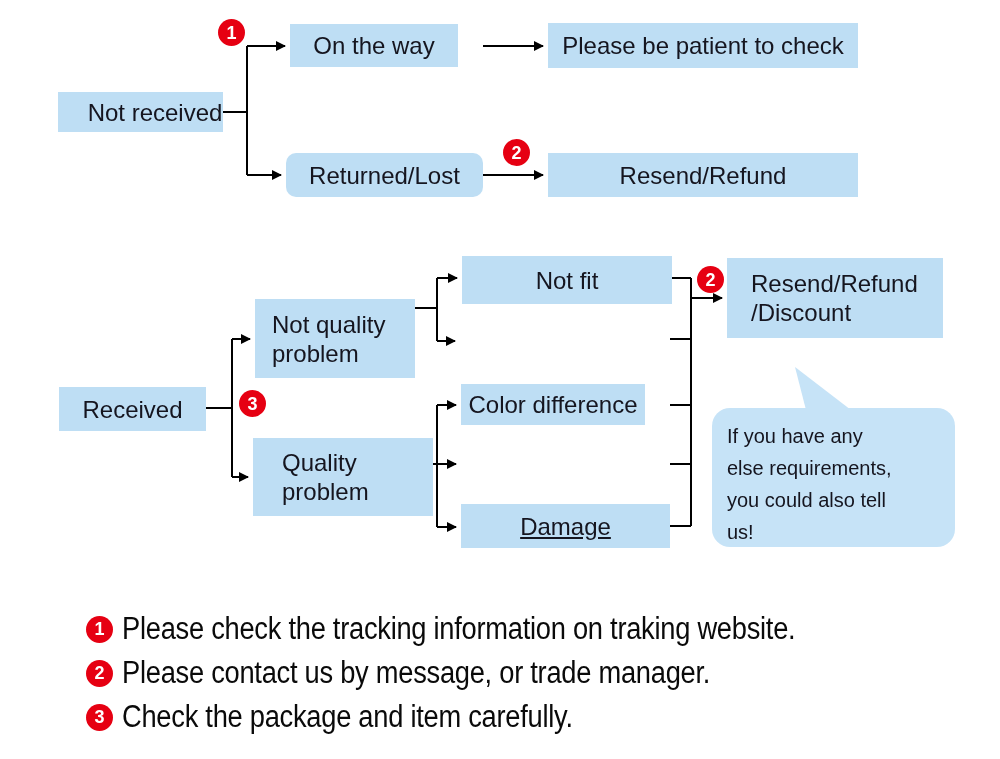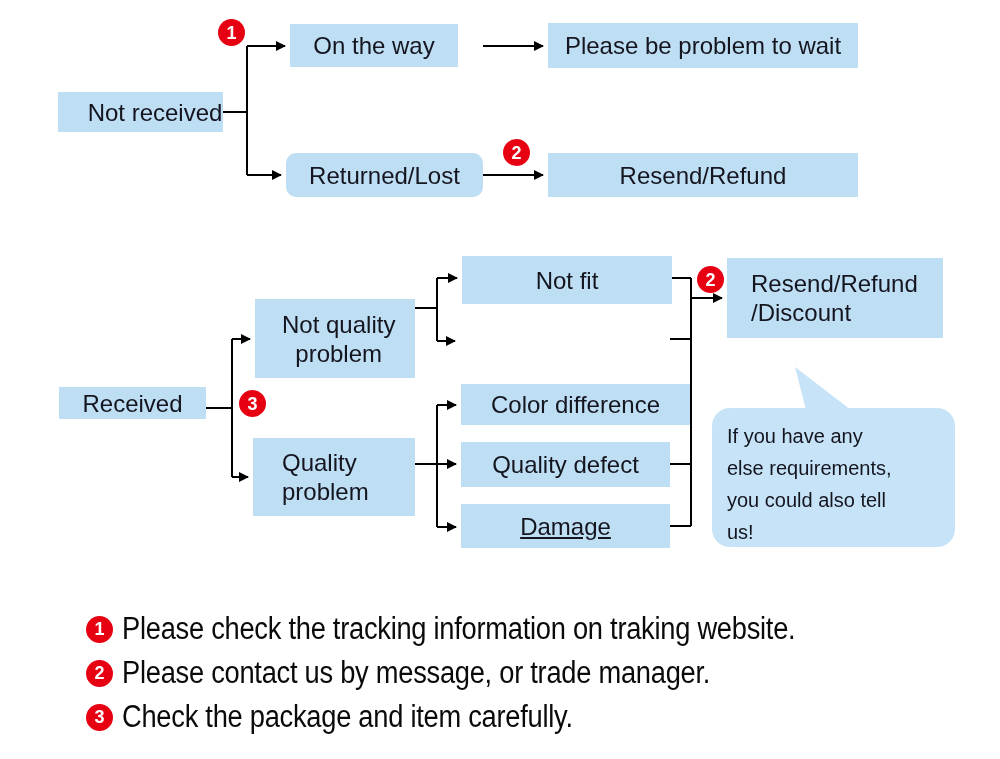--- a/index.html
+++ b/index.html
@@ -90,32 +90,31 @@
     <path class="conn" d="M670,464 H691"></path>
     <path class="conn" d="M670,526 H691"></path>
     <path class="conn" d="M691,278 V526"></path>
     <path class="conn" d="M691,298 H722" marker-end="url(#ah)"></path>
 
     <polygon points="795,367 851,410 806,410" style="fill:var(--bubble-fill)"></polygon>
   </svg>
 
   <div class="node" style="left:58px;top:92px;width:165px;height:40px;padding-left:29px;">Not received</div>
   <div class="node" style="left:290px;top:24px;width:168px;height:43px;">On the way</div>
-  <div class="node" style="left:548px;top:23px;width:310px;height:45px;">Please be problem to wait</div>
+  <div class="node" style="left:548px;top:23px;width:310px;height:45px;">Please be patient to check</div>
   <div class="node" style="left:286px;top:153px;width:197px;height:44px;border-radius:10px;">Returned/Lost</div>
   <div class="node" style="left:548px;top:153px;width:310px;height:44px;">Resend/Refund</div>
 
-  <div class="node" style="left:59px;top:387px;width:147px;height:32px;">Received</div>
-  <div class="node left pre" style="left:255px;top:299px;width:160px;height:79px;padding-left:27px;text-align:center;">Not quality
+  <div class="node" style="left:59px;top:387px;width:147px;height:44px;">Received</div>
+  <div class="node left pre" style="left:255px;top:299px;width:160px;height:79px;padding-left:17px;">Not quality
 problem</div>
-  <div class="node left pre" style="left:253px;top:438px;width:162px;height:78px;padding-left:29px;">Quality
+  <div class="node left pre" style="left:253px;top:438px;width:180px;height:78px;padding-left:29px;">Quality
 problem</div>
   <div class="node" style="left:462px;top:256px;width:210px;height:48px;">Not fit</div>
-  <div class="node" style="left:461px;top:384px;width:229px;height:41px;">Color difference</div>
-  <div class="node" style="left:461px;top:442px;width:209px;height:45px;">Quality defect</div>
+  <div class="node" style="left:461px;top:384px;width:184px;height:41px;">Color difference</div>
   <div class="node" style="left:461px;top:504px;width:209px;height:44px;text-decoration:underline;">Damage</div>
   <div class="node left pre" style="left:727px;top:258px;width:216px;height:80px;padding-left:24px;">Resend/Refund
 /Discount</div>
 
   <div class="bubble pre">If you have any
 else requirements,
 you could also tell
 us!</div>
 
   <div class="marker" style="left:218px;top:19px;">1</div>

